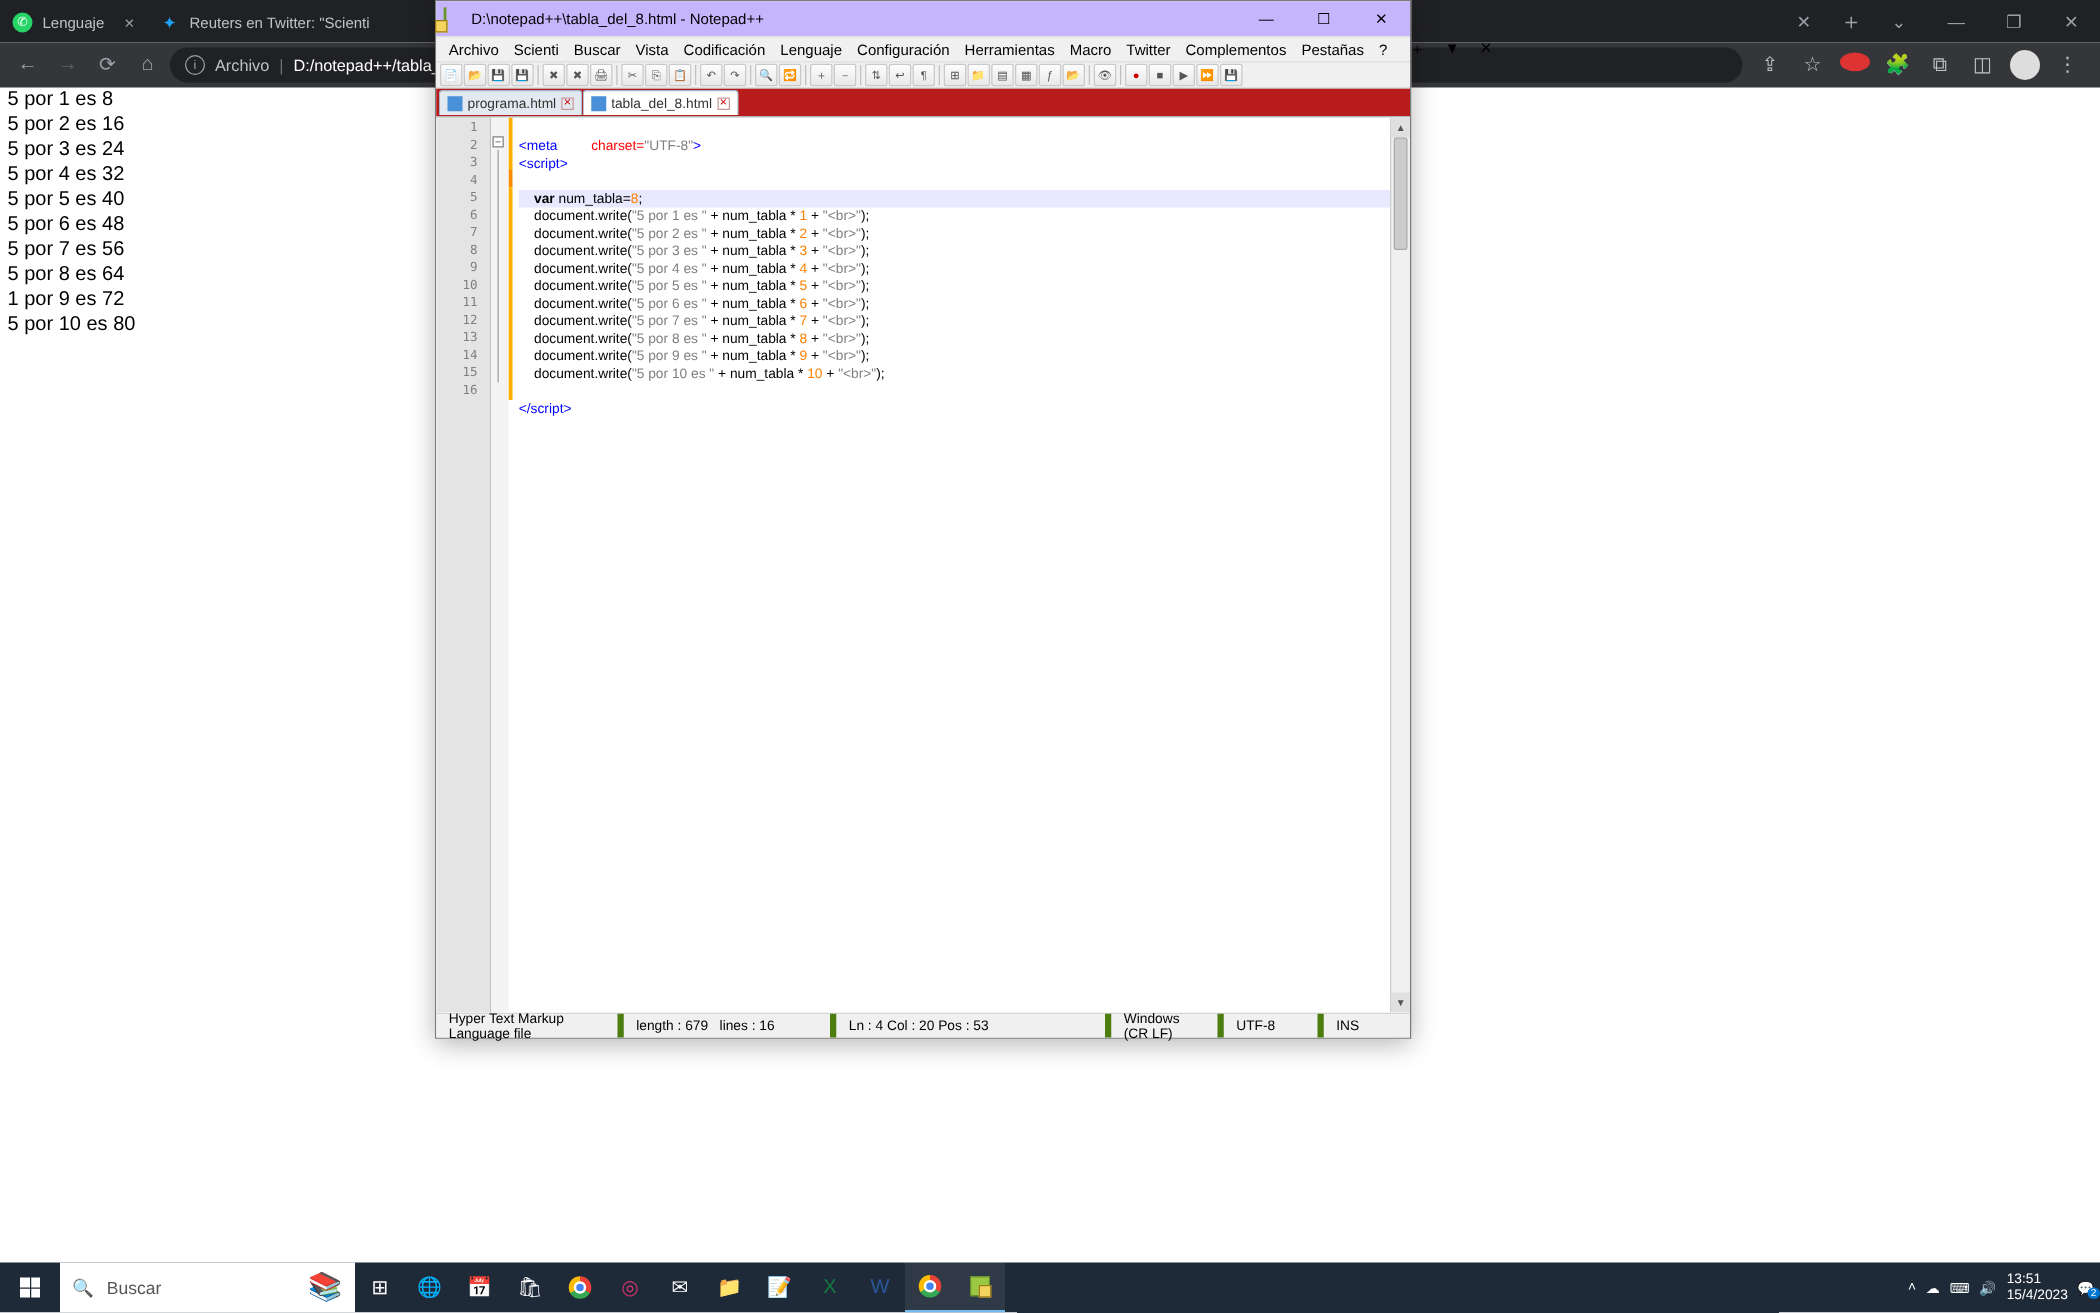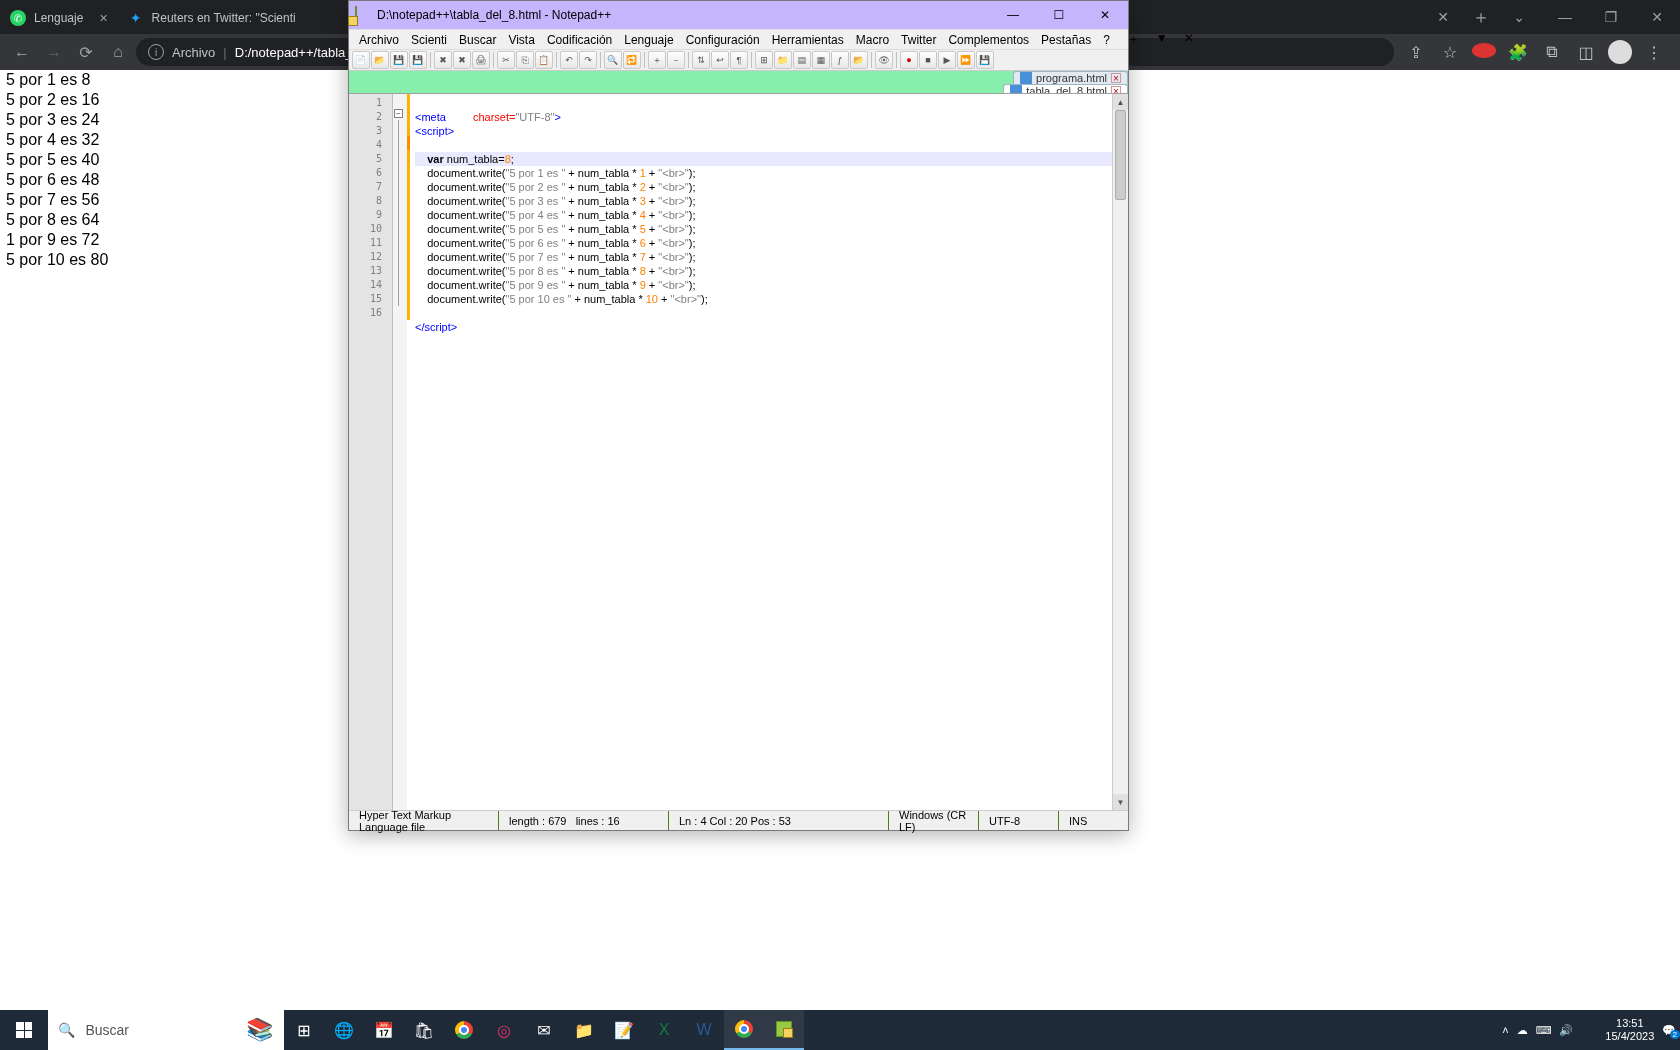--- a/index.html
+++ b/index.html
@@ -34,21 +34,21 @@
 .npp-winbtns div { width: 46px; height: 28px; display: flex; align-items: center; justify-content: center; color: #000; font-size: 12px; }
 
 .npp-menu { height: 20px; background: #f0f0f0; display: flex; align-items: center; padding: 0 4px; font-size: 12px; border-top: 1px solid #ddd; }
 .npp-menu span { padding: 2px 6px; color: #000; }
 .npp-menu .right { margin-left: auto; display: flex; gap: 4px; padding-right: 4px; color: #666; }
 
 .npp-toolbar { height: 22px; background: #f0f0f0; border-top: 1px solid #ddd; border-bottom: 1px solid #ccc; display: flex; align-items: center; padding: 0 3px; gap: 1px; }
 .tb-ico { width: 18px; height: 18px; border: 1px solid #c9c9c9; background: linear-gradient(#fdfdfd,#e8e8e8); border-radius: 2px; display: flex; align-items: center; justify-content: center; font-size: 9px; color: #555; }
 .tb-sep { width: 1px; height: 16px; background: #c0c0c0; margin: 0 2px; }
 
-.npp-tabbar { height: 22px; background: #86efac; display: flex; align-items: flex-end; padding-left: 2px; gap: 0; flex-direction: column; }
+.npp-tabbar { height: 22px; background: #b91c1c; display: flex; align-items: center; padding-left: 2px; gap: 0; }
 .npp-tab { height: 20px; display: flex; align-items: center; padding: 0 6px; font-size: 11px; background: #e2e9f0; border: 1px solid #9db4c9; border-bottom: none; border-radius: 3px 3px 0 0; color: #333; gap: 4px; }
 .npp-tab.active { background: #fff; }
 .npp-tab .fileico { width: 12px; height: 12px; background: #4a90d9; display: inline-block; }
 .npp-tab .close { color: #c00; font-size: 10px; border: 1px solid #c99; width: 10px; height: 10px; display: inline-flex; align-items: center; justify-content: center; }
 
 .editor-wrap { flex: 1; display: flex; border-top: 1px solid #a0a0a0; background: #fff; position: relative; overflow: hidden; }
 .gutter { width: 44px; background: #e4e4e4; border-right: 1px solid #c0c0c0; padding-top: 2px; }
 .gutter div { height: 14px; font: 10px Consolas,monospace; color: #808080; text-align: right; padding-right: 10px; line-height: 14px; }
 .foldcol { position:absolute; left:44px; top:0; width:14px; height:100%; background:#f4f4f4; }
 .foldcol .foldbox { position:absolute; left:1px; width:9px; height:9px; border:1px solid #808080; background:#fff; font:8px/7px monospace; text-align:center; color:#606060; }
@@ -65,30 +65,30 @@
 .tok-op { color: #000; }
 .tok-num { color: #ff8000; }
 .tok-ident { color: #000; }
 .tok-var { color: #000; font-weight: bold; }
 
 .vscroll { position:absolute; right:0; top:0; bottom:0; width:16px; background:#f0f0f0; border-left:1px solid #ccc; }
 .vscroll .arrow { height:16px; background:#e0e0e0; display:flex; align-items:center; justify-content:center; font-size:8px; color:#555; }
 .vscroll .thumb { position:absolute; top:16px; left:2px; right:2px; height: 90px; background:#ccc; border:1px solid #aaa; border-radius:2px; }
 
 .statusbar { height: 20px; background: #f0f0f0; border-top: 1px solid #ccc; display: flex; align-items: center; font-size: 11px; color: #000; }
-.statusbar > div { padding: 0 10px; border-right: 1px solid #4d7c0f; height: 100%; display: flex; align-items: center; }
+.statusbar > div { padding: 0 10px; border-right: 5px solid #4d7c0f; height: 100%; display: flex; align-items: center; }
 
 
 .taskbar { position: absolute; bottom: 0; left: 0; width: 1680px; height: 40px; background: #1f2a38; display: flex; align-items: center; }
 .taskbar .start { width: 48px; height: 40px; display: flex; align-items: center; justify-content: center; color: #fff; }
 .taskbar .search { height: 40px; width: 236px; background: #fff; display: flex; align-items: center; padding: 0 10px; color: #555; font-size: 14px; gap: 10px; overflow:hidden; }
 .task-ico { width: 40px; height: 40px; display: flex; align-items: center; justify-content: center; color: #fff; font-size: 16px; }
 .task-ico.active { border-bottom: 2px solid #76b9ed; background: rgba(255,255,255,0.08); }
 .tray { margin-left: auto; display: flex; align-items: center; height: 40px; padding-right: 4px; gap: 8px; color: #fff; font-size: 11px; }
-.tray .clock { text-align: center; line-height: 1.2; font-size: 11px; margin-left: 24px; }
+.tray .clock { text-align: left; line-height: 1.2; font-size: 11px; }
 
 .winflag { width:16px; height:16px; display:grid; grid-template-columns:1fr 1fr; grid-template-rows:1fr 1fr; gap:1px; }
 .winflag span { background:#fff; }
 
 .chromeball { width:18px; height:18px; border-radius:50%; background: conic-gradient(#ea4335 0 120deg,#34a853 120deg 240deg,#fbbc05 240deg 360deg); position:relative; }
 .chromeball::after { content:""; position:absolute; inset:4px; border-radius:50%; background:#4285f4; border:2px solid #fff; }
 
 
 .nppico { width:16px; height:16px; background:#9ac843; border:1px solid #6a8f2d; position:relative; }
 .nppico::before { content:""; position:absolute; right:-2px; bottom:-2px; width:8px; height:8px; background:#f4d35e; border:1px solid #9b7c1a; }

